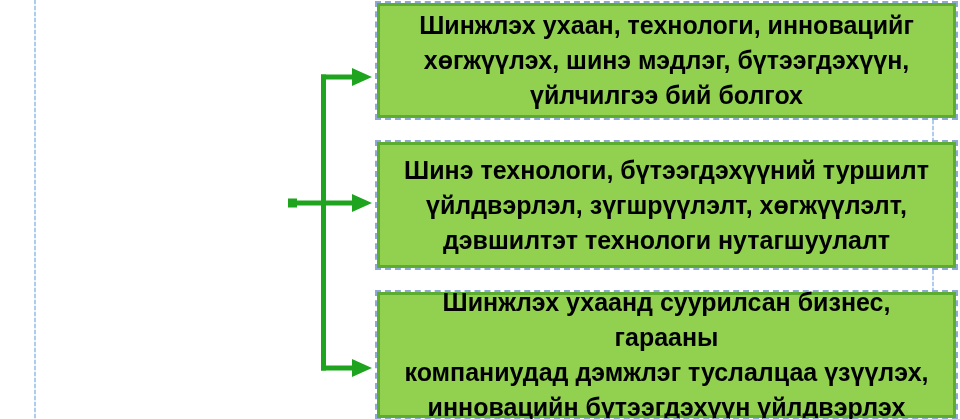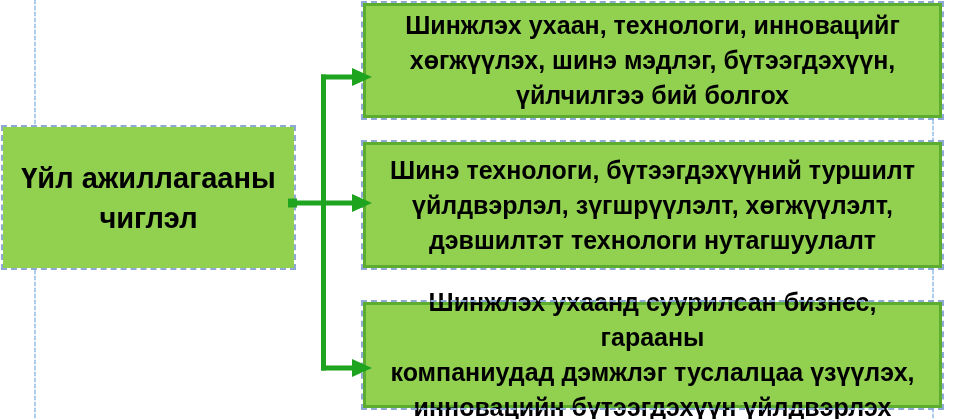--- a/index.html
+++ b/index.html
@@ -46,55 +46,51 @@
     left: 3px;
     top: 127px;
     width: 291px;
     height: 141px;
     background: #92D050;
     outline: 2px dashed #8FA9D6;
     font-size: 29px;
     line-height: 40px;
   }
   .branch-box {
-    left: 363px;
+    left: 377px;
     width: 579px;
     background: #92D050;
     border: 3px solid #5CAC30;
     outline: 2px dashed #8FA9D6;
     font-size: 25px;
     line-height: 35px;
     padding: 0 17px;
   }
   .branch-1 { top: 3px;   height: 115px; }
   .branch-2 { top: 142px; height: 126px; align-items: center; }
-  .branch-3 { top: 292px; height: 106px; margin-top: 10px; }
+  .branch-3 { top: 292px; height: 126px; }
 
   .connector-layer {
     position: absolute;
     left: 0;
     top: 0;
     width: 960px;
     height: 419px;
     z-index: 2;
     pointer-events: none;
   }
 </style>
 </head>
 <body>
 
 <div class="canvas">
 
   <div class="guide left"></div>
   <div class="guide right"></div>
 
-  <div class="shape root-box">
-    <span>Үйл ажиллагааны
-чиглэл</span>
-  </div>
 
   <div class="shape branch-box branch-1">
     <span>Шинжлэх ухаан, технологи, инновацийг
 хөгжүүлэх, шинэ мэдлэг, бүтээгдэхүүн,
 үйлчилгээ бий болгох</span>
   </div>
 
   <div class="shape branch-box branch-2">
     <span>Шинэ технологи, бүтээгдэхүүний туршилт
 үйлдвэрлэл, зүгшрүүлэлт, хөгжүүлэлт,

